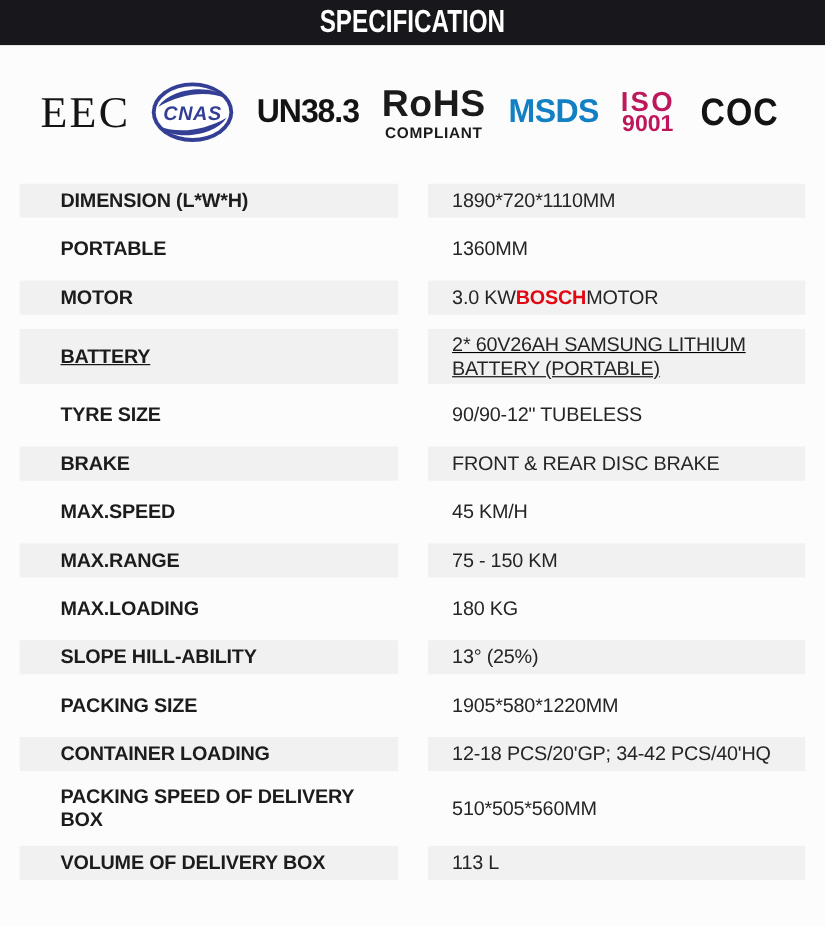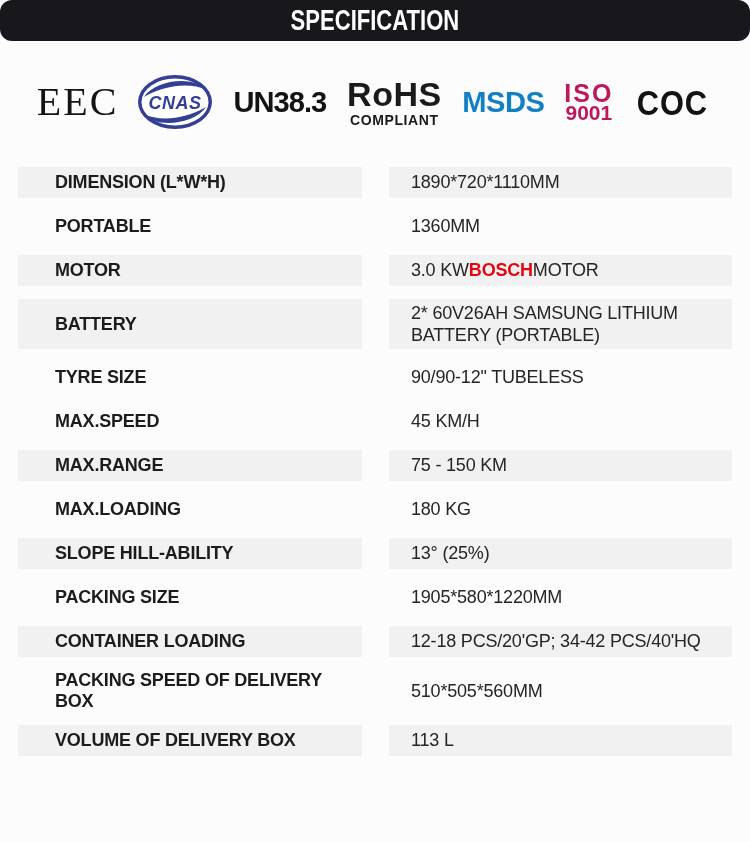--- a/index.html
+++ b/index.html
@@ -8,21 +8,21 @@
     background: #fcfcfc;
     font-family: "Liberation Sans", sans-serif;
     overflow: hidden;
     position: relative;
   }
 
   
   .topbar {
     height: 41px; width: 100%;
     background: #18181c;
-    display: flex; align-items: center; justify-content: center; border-radius: 12px;
+    display: flex; align-items: center; justify-content: center;
   }
   .topbar-title {
     color: #ffffff;
     font-size: 29px; font-weight: 700;
     letter-spacing: 0px;
     transform: scaleX(0.76);
     transform-origin: center;
     white-space: nowrap;
   }
 
@@ -63,21 +63,21 @@
 
   
   .spec-table { margin: 36px 18px 0 18px; }
   .row { display: flex; gap: 27px; margin-bottom: 13px; }
   .cell {
     min-height: 31px;
     display: flex; align-items: center;
     box-sizing: border-box;
   }
   .row.shaded .cell { background: #f1f1f1; }
-  .row.tall { margin-top: 7px; }
+  .row.tall { margin-top: 7px; text-decoration: underline; }
   .row.tall .cell { min-height: 50px; }
   .cell-label {
     width: 344px; flex: none;
     padding-left: 37px;
     font-size: 18px; font-weight: 700;
     letter-spacing: -0.2px;
     color: #1c1c1c;
   }
   .cell-value {
     flex: 1;
@@ -141,20 +141,24 @@
     </div>
     <div class="row shaded tall">
       <div class="cell cell-label">BATTERY</div>
       <div class="cell cell-value">2* 60V26AH SAMSUNG LITHIUM
 BATTERY (PORTABLE)</div>
     </div>
     <div class="row">
       <div class="cell cell-label">TYRE SIZE</div>
       <div class="cell cell-value">90/90-12" TUBELESS</div>
     </div>
+    <div class="row shaded">
+      <div class="cell cell-label">BRAKE</div>
+      <div class="cell cell-value">FRONT &amp; REAR DISC BRAKE</div>
+    </div>
     <div class="row">
       <div class="cell cell-label">MAX.SPEED</div>
       <div class="cell cell-value">45 KM/H</div>
     </div>
     <div class="row shaded">
       <div class="cell cell-label">MAX.RANGE</div>
       <div class="cell cell-value">75 - 150 KM</div>
     </div>
     <div class="row">
       <div class="cell cell-label">MAX.LOADING</div>

